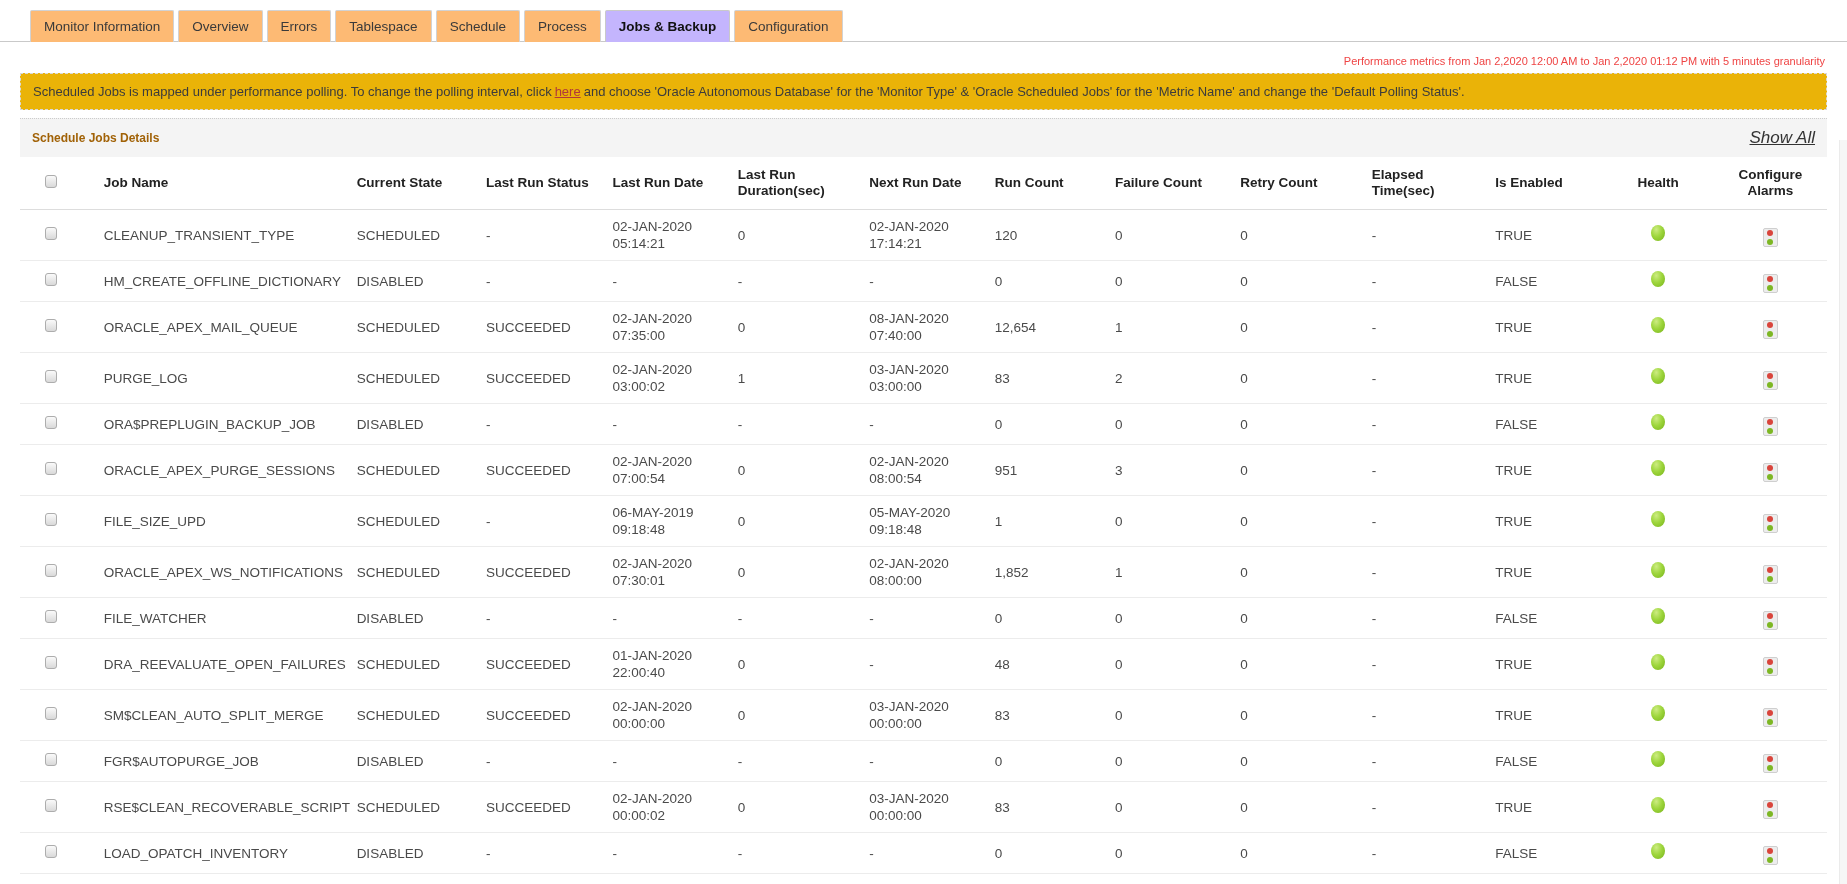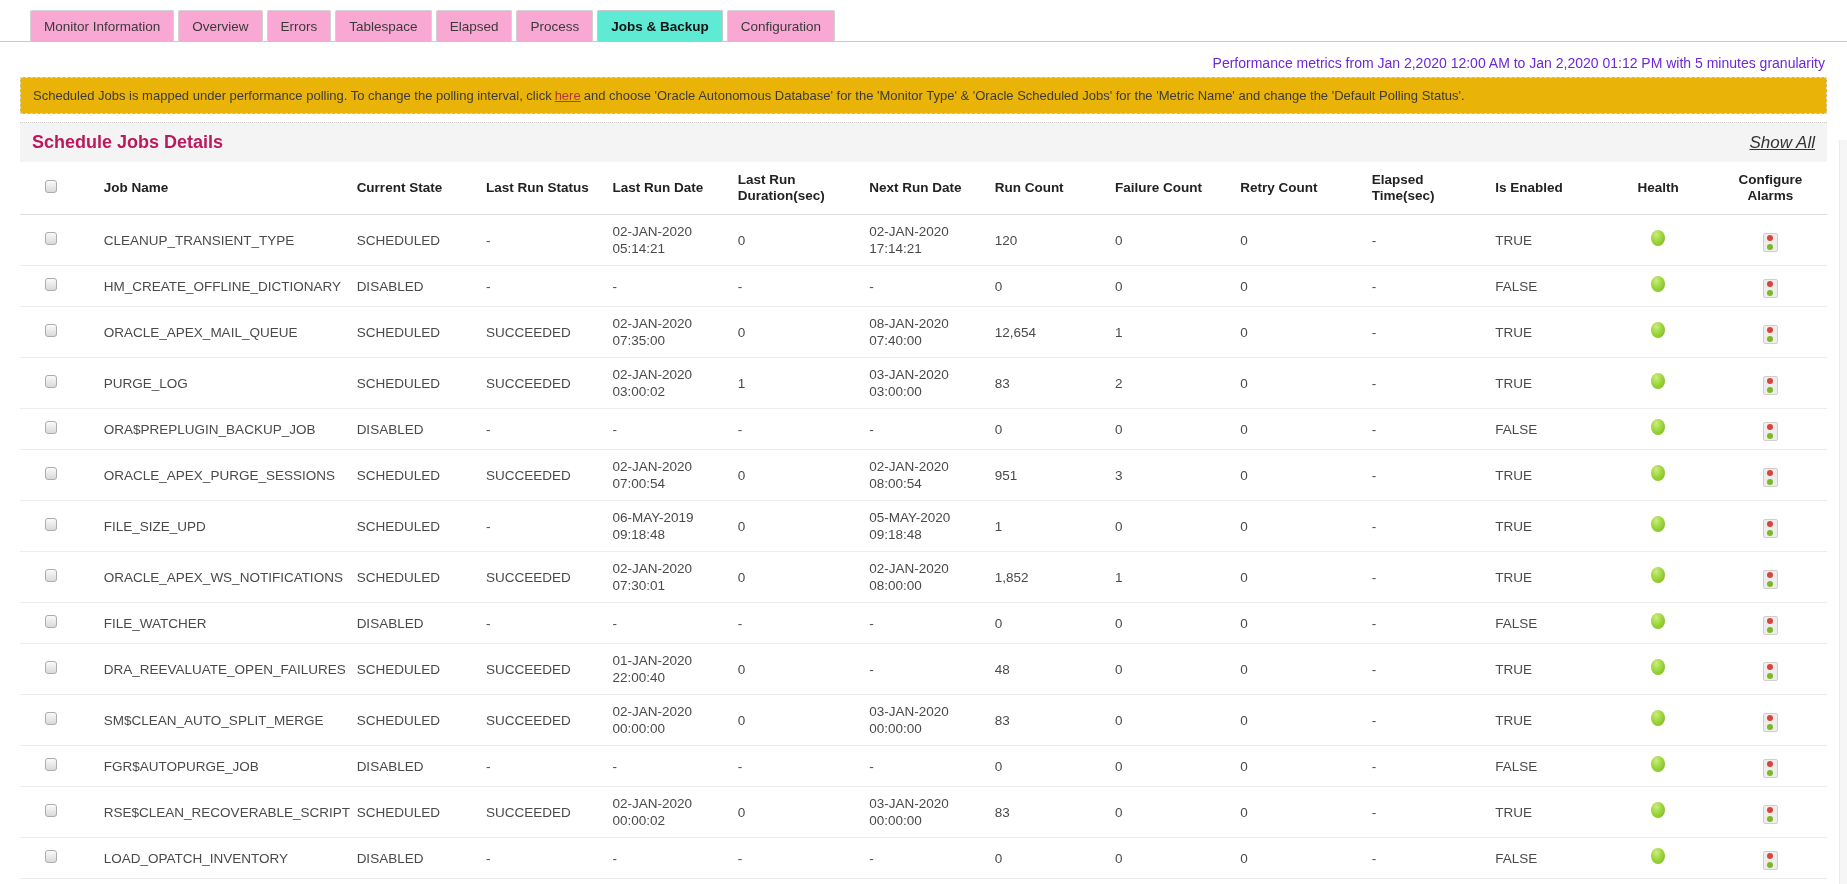--- a/index.html
+++ b/index.html
@@ -4,41 +4,41 @@
 <style>
   * { box-sizing: border-box; margin: 0; padding: 0; }
   html, body { width: 1847px; height: 884px; overflow: hidden; background: #fff;
     font-family: "Liberation Sans", sans-serif; }
 
   
   .tabbar { position: relative; padding: 10px 0 0 30px; white-space: nowrap; }
   .tabbar::after { content: ""; position: absolute; left: 0; right: 0; bottom: 0;
     height: 1px; background: #c9c9c9; }
   .tab { display: inline-block; position: relative; z-index: 2; margin-right: 4px;
-    padding: 8px 13px; font-size: 13.5px; color: #3a3a3a; background: #f9a8d4;
+    padding: 8px 13px; font-size: 13.5px; color: #3a3a3a; background: #fdba74;
     border: 1px solid #d2d2d2; border-bottom: none; border-radius: 2px 2px 0 0;
     cursor: pointer; }
-  .tab.active { background: #5eead4; border-color: #c9c9c9; font-weight: 700; color: #111; }
+  .tab.active { background: #c4b5fd; border-color: #c9c9c9; font-weight: 700; color: #111; }
   .tab.active::after { content: ""; position: absolute; left: 0; right: 0; bottom: -1px;
     height: 1px; background: #fff; }
 
   
-  .metrics-note { text-align: right; padding: 13px 22px 0 0; font-size: 14px;
-    color: #6d28d9; }
+  .metrics-note { text-align: right; padding: 13px 22px 0 0; font-size: 11px;
+    color: #ef4444; }
 
   
   .banner { margin: 6px 20px 0 20px; border: 1px dashed #d9d9d9; background: #eab308;
     padding: 10px 12px; font-size: 13px; color: #3c3c3c; }
   .banner a { color: #b03a3a; text-decoration: underline; cursor: pointer; margin: 0 3px; }
 
   
   .section-bar { margin: 8px 20px 0 20px; border-top: 1px dotted #cccccc;
     background: #f4f4f4; padding: 9px 12px; display: flex; align-items: center;
     justify-content: space-between; }
-  .section-title { font-size: 18px; font-weight: 700; color: #be185d; }
+  .section-title { font-size: 12px; font-weight: 700; color: #a16207; }
   .show-all { font-size: 17px; color: #333; text-decoration: underline; cursor: pointer; font-style: italic; }
 
   
   table { margin: 0 20px; width: 1807px; border-collapse: collapse; table-layout: fixed; }
   th { padding: 10px 8px; font-size: 13.5px; font-weight: 700; color: #222;
     text-align: left; vertical-align: middle; line-height: 16px;
     border-bottom: 1px solid #dddddd; background: #fff; }
   td { padding: 8px; font-size: 13.5px; color: #4a4a4a; vertical-align: middle;
     line-height: 17px; border-bottom: 1px solid #ececec; }
   th.center, td.center { text-align: center; }
@@ -58,21 +58,21 @@
   .alarm-icon .dot.red { background: #d9453c; }
   .alarm-icon .dot.green { background: #7db724; }
 
   
   .scroll-strip { position: fixed; top: 140px; right: 0; bottom: 0; width: 8px;
     background: #f6f6f6; border-left: 1px solid #ebebeb; }
 </style>
 </head>
 <body>
 
-<div class="tabbar" id="tabbar"><div class="tab">Monitor Information</div><div class="tab">Overview</div><div class="tab">Errors</div><div class="tab">Tablespace</div><div class="tab">Elapsed</div><div class="tab">Process</div><div class="tab active">Jobs &amp; Backup</div><div class="tab">Configuration</div></div>
+<div class="tabbar" id="tabbar"><div class="tab">Monitor Information</div><div class="tab">Overview</div><div class="tab">Errors</div><div class="tab">Tablespace</div><div class="tab">Schedule</div><div class="tab">Process</div><div class="tab active">Jobs &amp; Backup</div><div class="tab">Configuration</div></div>
 
 <div class="metrics-note">Performance metrics from Jan 2,2020 12:00 AM to Jan 2,2020 01:12 PM with 5 minutes granularity</div>
 
 <div class="banner">
   <span>Scheduled Jobs is mapped under performance polling. To change the polling interval, click</span><a>here</a><span>and choose 'Oracle Autonomous Database' for the 'Monitor Type' &amp; 'Oracle Scheduled Jobs' for the 'Metric Name' and change the 'Default Polling Status'.</span>
 </div>
 
 <div class="section-bar">
   <span class="section-title">Schedule Jobs Details</span>
   <a class="show-all">Show All</a>

